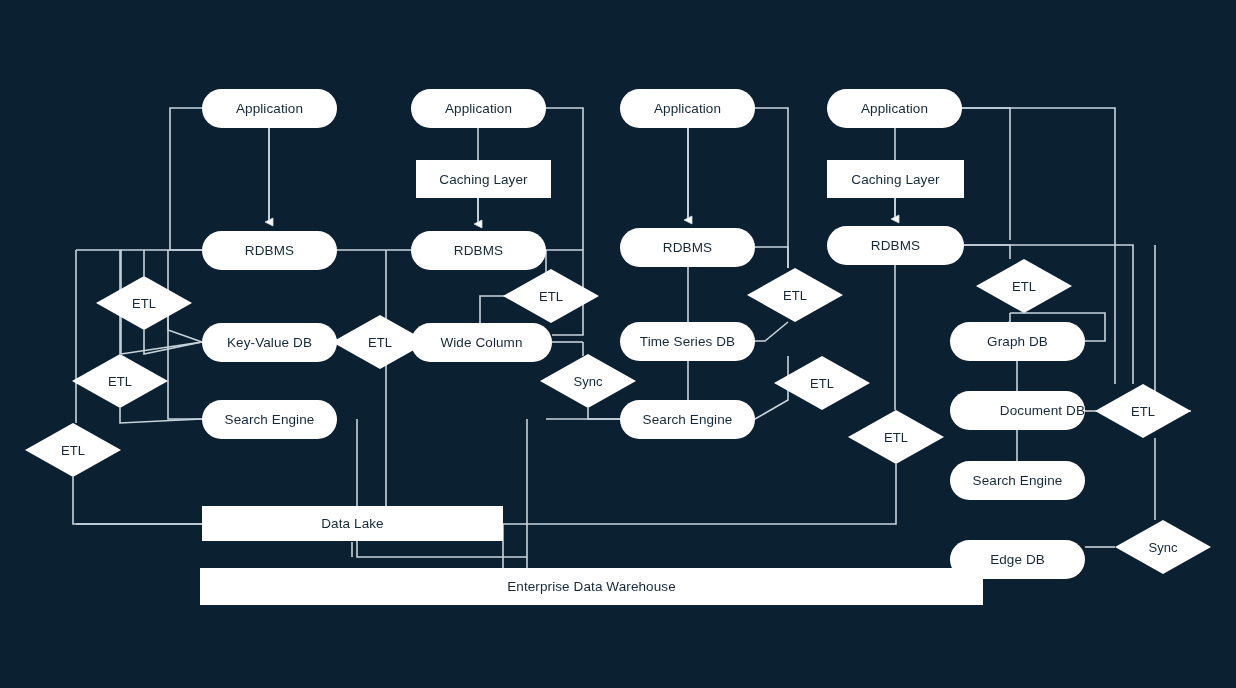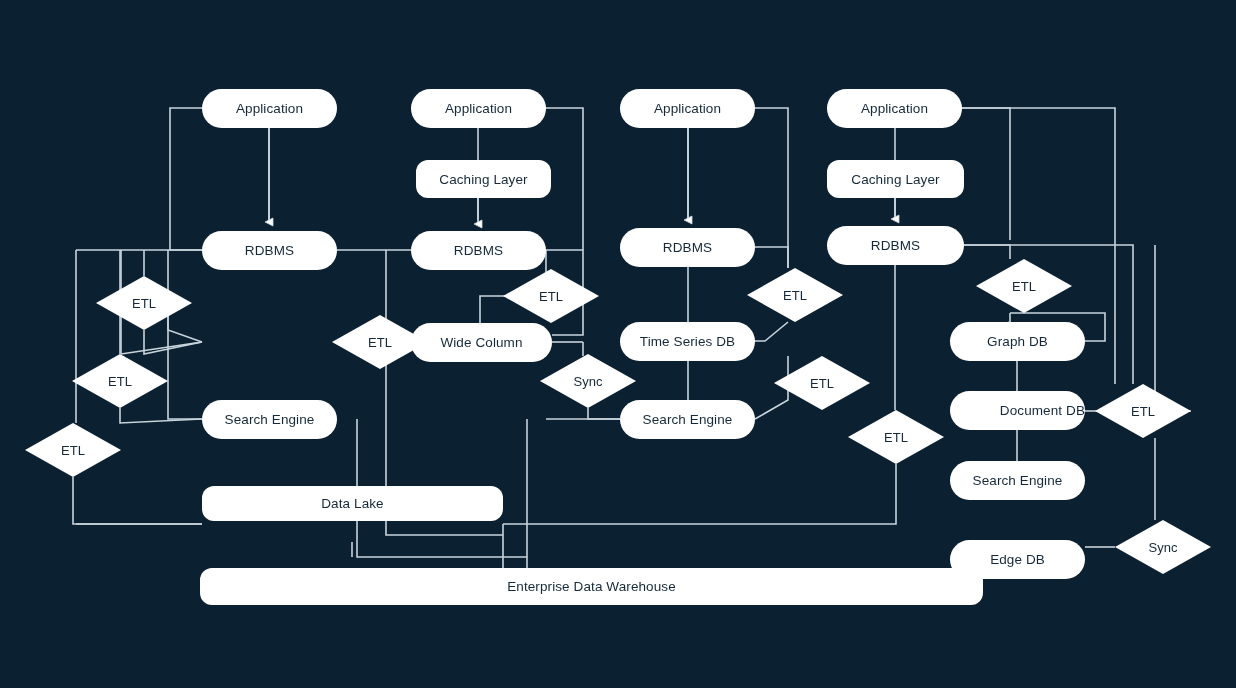--- a/index.html
+++ b/index.html
@@ -37,21 +37,21 @@
     font-size: 13.5px;
     letter-spacing: 0.1px;
     box-sizing: border-box;
     white-space: nowrap;
     z-index: 5;
   }
   .node.pill {
     border-radius: 999px;
   }
   .node.rect {
-    border-radius: 12px;
+    border-radius: 0;
   }
   .diamond {
     position: absolute;
     z-index: 6;
   }
   .diamond .dlabel {
     position: absolute;
     left: 0;
     top: 0;
     width: 100%;
@@ -159,20 +159,23 @@
     </div>
     <div class="node pill" style="left: 411px; top: 231px; width: 135px; height: 39px;">
       <span>RDBMS</span>
     </div>
     <div class="node pill" style="left: 620px; top: 228px; width: 135px; height: 39px;">
       <span>RDBMS</span>
     </div>
     <div class="node pill" style="left: 827px; top: 226px; width: 137px; height: 39px;">
       <span>RDBMS</span>
     </div>
+    <div class="node pill" style="left: 202px; top: 323px; width: 135px; height: 39px;">
+      <span>Key-Value DB</span>
+    </div>
     <div class="node pill" style="left: 411px; top: 323px; width: 141px; height: 39px;">
       <span>Wide Column</span>
     </div>
     <div class="node pill" style="left: 620px; top: 322px; width: 135px; height: 39px;">
       <span>Time Series DB</span>
     </div>
     <div class="node pill" style="left: 950px; top: 322px; width: 135px; height: 39px;">
       <span>Graph DB</span>
     </div>
     <div class="node pill" style="left: 202px; top: 400px; width: 135px; height: 39px;">
@@ -183,21 +186,21 @@
     </div>
     <div class="node pill" style="left: 950px; top: 391px; width: 135px; height: 39px; justify-content: flex-end;">
       <span>Document DB</span>
     </div>
     <div class="node pill" style="left: 950px; top: 461px; width: 135px; height: 39px;">
       <span>Search Engine</span>
     </div>
     <div class="node pill" style="left: 950px; top: 540px; width: 135px; height: 39px;">
       <span>Edge DB</span>
     </div>
-    <div class="node rect" style="left: 202px; top: 486px; width: 301px; height: 35px;">
+    <div class="node rect" style="left: 202px; top: 506px; width: 301px; height: 35px;">
       <span>Data Lake</span>
     </div>
     <div class="node rect" style="left: 200px; top: 568px; width: 783px; height: 37px;">
       <span>Enterprise Data Warehouse</span>
     </div>
     <div class="diamond" style="left: 96px; top: 276px; width: 96px; height: 54px;">
       <svg width="96" height="54" viewBox="0 0 96 54" style="position: absolute; left: 0px; top: 0px;">
         <polygon points="48,0 96,27 48,54 0,27" fill="#ffffff"></polygon>
       </svg>
       <div class="dlabel">ETL</div>

